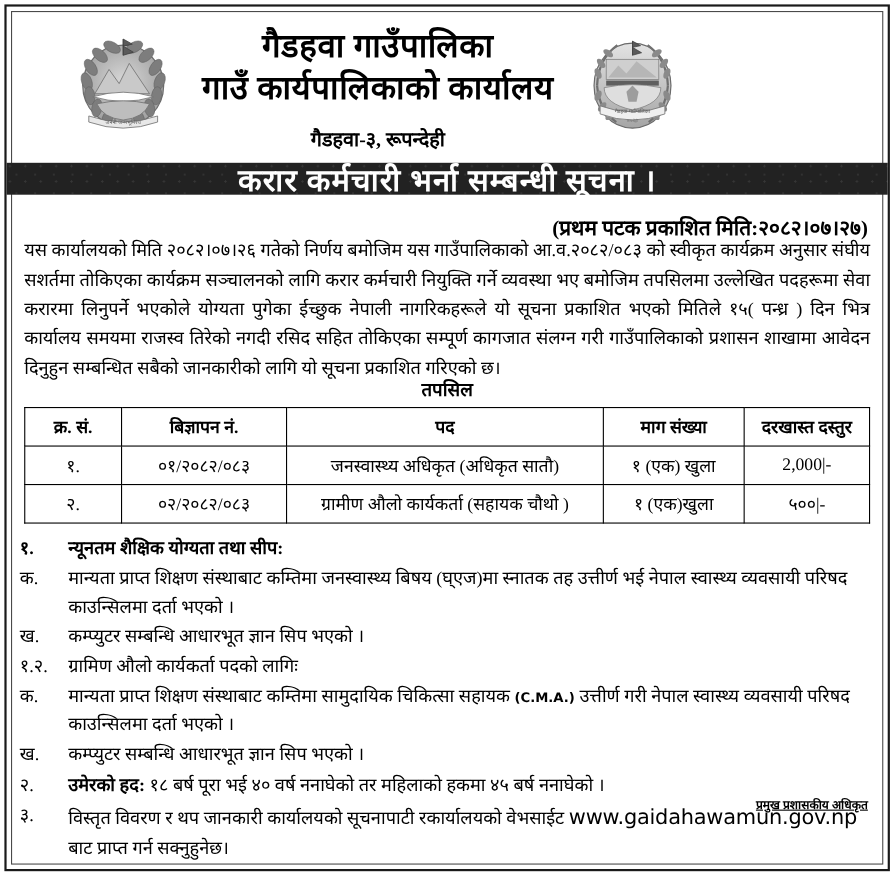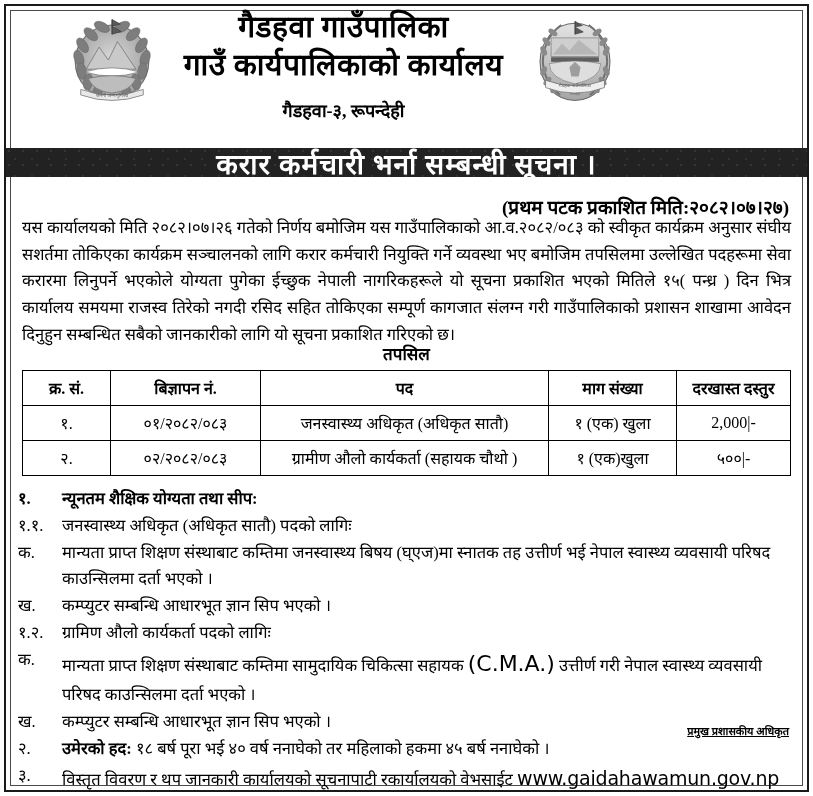--- a/index.html
+++ b/index.html
@@ -32,21 +32,21 @@
     left: 10px; top: 10px; right: 10px; bottom: 10px;
     border: 1px solid #4a4a4a;
     box-sizing: border-box;
     pointer-events: none;
   }
 
   
   .header {
     position: absolute;
     left: 12px;
-    top: 0;
+    top: 16px;
     width: 663px;
     height: 134px;
     box-sizing: border-box;
   }
   .emblem {
     position: absolute;
     top: 14px;
     width: 92px;
     height: 92px;
   }
@@ -195,21 +195,22 @@
   }
   .li-marker.bold { font-weight: bold; }
   .li-text {
     flex: 1 1 auto;
     text-align: left;
   }
   .li-text.bold { font-weight: bold; }
   .lead-bold { font-weight: bold; }
   .latin {
     font-family: "DejaVu Sans", "Liberation Sans", sans-serif;
-    font-size: 22px;
+    font-size: 12px;
+    font-weight: bold;
   }
   .latin-url {
     font-family: "DejaVu Sans", "Liberation Sans", sans-serif;
     font-size: 19px;
     letter-spacing: -0.2px;
   }
 
   
   .signature {
     position: absolute;
@@ -374,24 +375,20 @@
     </table>
   </div>
 
   <div class="list">
 
     <div class="li-row">
       <div class="li-marker bold">१.</div>
       <div class="li-text bold">न्यूनतम शैक्षिक योग्यता तथा सीप:</div>
     </div>
 
-    <div class="li-row">
-      <div class="li-marker">१.१.</div>
-      <div class="li-text">जनस्वास्थ्य अधिकृत (अधिकृत सातौ) पदको लागिः</div>
-    </div>
 
     <div class="li-row">
       <div class="li-marker">क.</div>
       <div class="li-text">मान्यता प्राप्त शिक्षण संस्थाबाट कम्तिमा जनस्वास्थ्य बिषय (घ्एज)मा स्नातक तह उत्तीर्ण भई नेपाल स्वास्थ्य व्यवसायी परिषद काउन्सिलमा दर्ता भएको ।</div>
     </div>
 
     <div class="li-row">
       <div class="li-marker">ख.</div>
       <div class="li-text">कम्प्युटर सम्बन्धि आधारभूत ज्ञान सिप भएको ।</div>
     </div>

